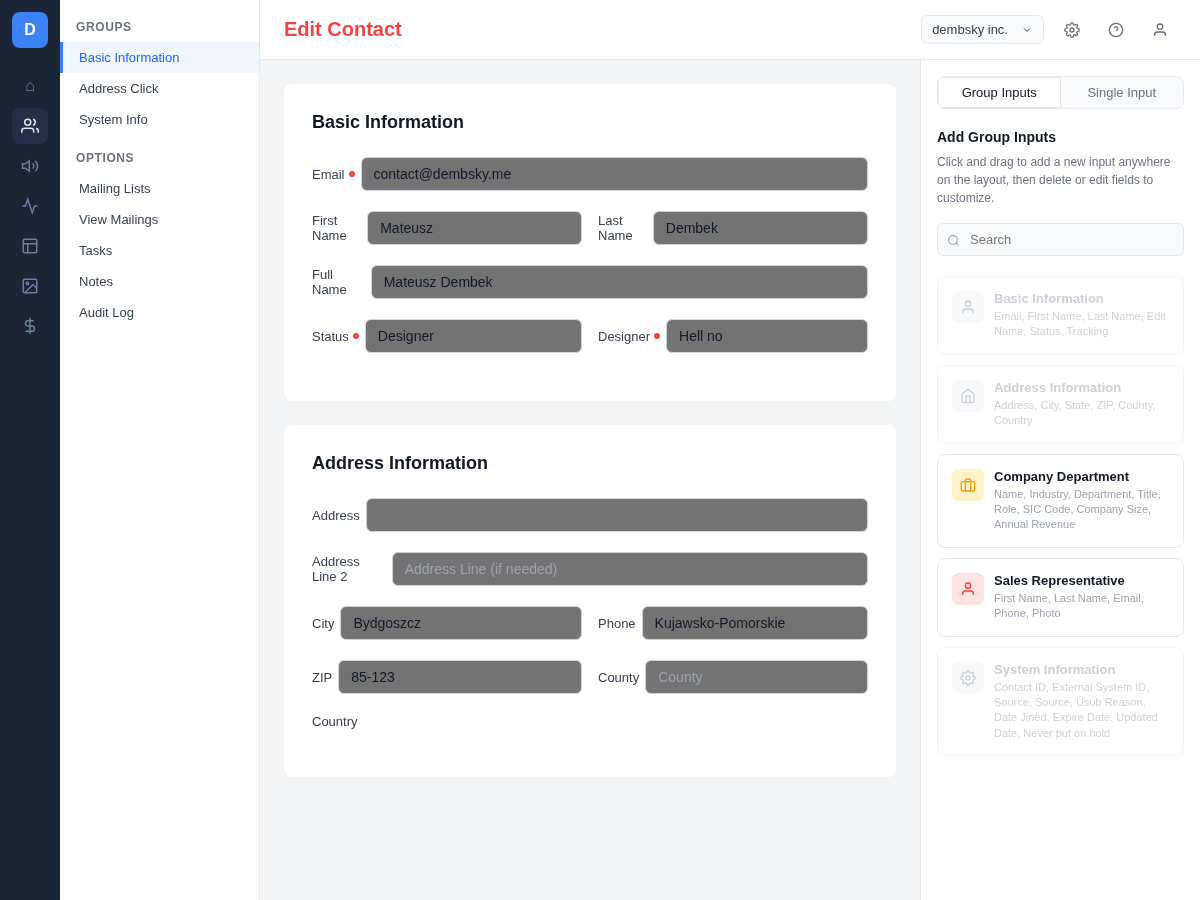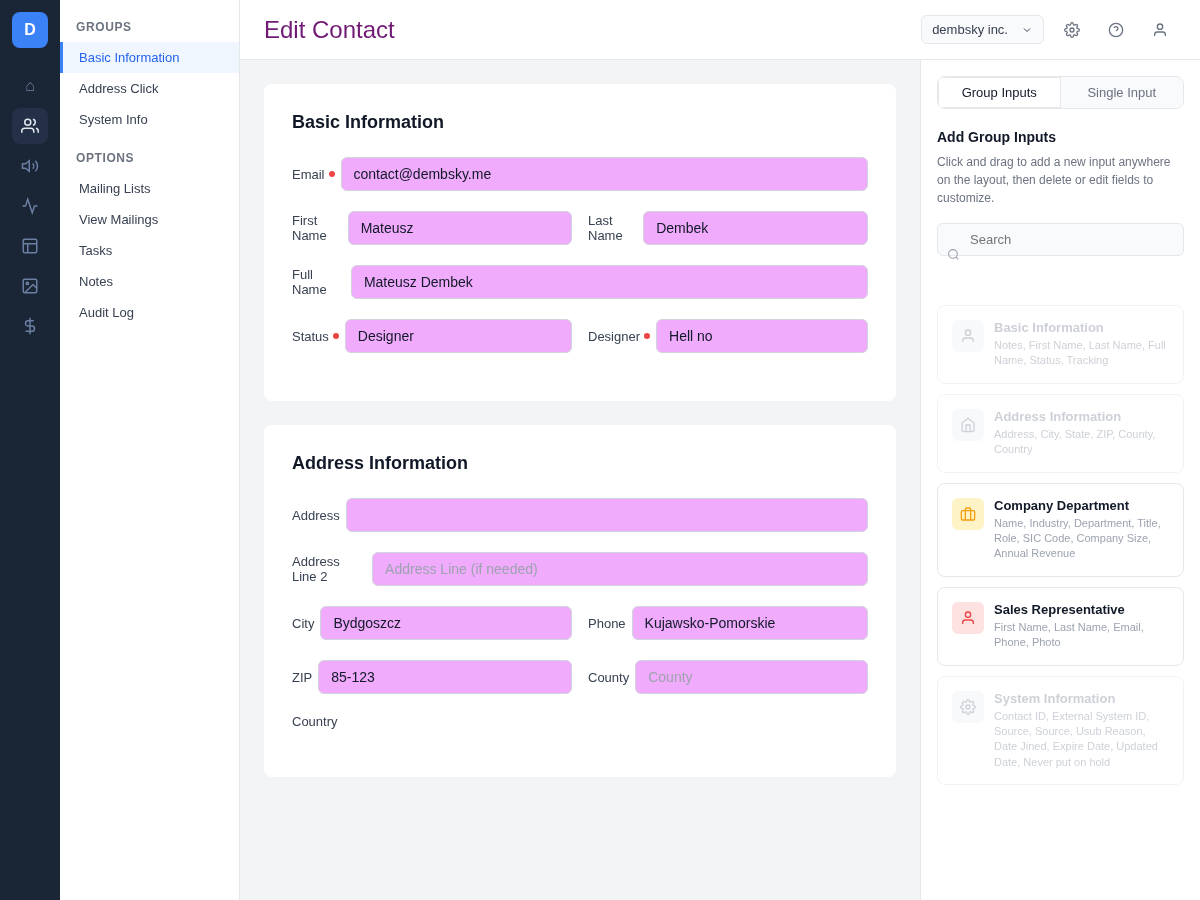--- a/index.html
+++ b/index.html
@@ -31,21 +31,21 @@
       display: flex; align-items: center; justify-content: center;
       border-radius: 8px;
       color: #6b7fa3;
       cursor: pointer;
       font-size: 16px;
     }
     .icon-nav .nav-icon.active { background: #243047; color: #e2e8f0; }
 
     
     .sidebar {
-      width: 180px;
+      width: 200px;
       background: #fff;
       border-right: 1px solid #e5e7eb;
       padding: 20px 0;
       flex-shrink: 0;
       overflow-y: auto;
     }
     .sidebar-section-title {
       font-size: 12px;
       font-weight: 600;
       color: #6b7280;
@@ -84,23 +84,23 @@
       background: #fff;
       border-bottom: 1px solid #e5e7eb;
       padding: 0 24px;
       height: 60px;
       display: flex;
       align-items: center;
       justify-content: space-between;
       flex-shrink: 0;
     }
     .header-title {
-      font-size: 24px;
-      font-weight: 400;
-      color: #701a75;
+      font-size: 20px;
+      font-weight: 700;
+      color: #ef4444;
     }
     .header-right {
       display: flex;
       align-items: center;
       gap: 12px;
     }
     .org-selector {
       display: flex;
       align-items: center;
       gap: 13px;
@@ -172,21 +172,21 @@
       border-radius: 50%;
       display: inline-block;
     }
     .form-input {
       width: 100%;
       padding: 8px 12px;
       border: 1px solid #d1d5db;
       border-radius: 6px;
       font-size: 14px;
       color: #111827;
-      background: #f0abfc;
+      background: #737373;
       outline: none;
     }
     .form-input::placeholder { color: #9ca3af; }
 
     
     .right-panel {
       width: 280px;
       background: #fff;
       border-left: 1px solid #e5e7eb;
       padding: 16px;
@@ -231,21 +231,21 @@
     }
     .panel-search {
       width: 100%;
       padding: 8px 12px 8px 32px;
       border: 1px solid #e5e7eb;
       border-radius: 6px;
       font-size: 13px;
       color: #374151;
       background: #f9fafb;
       outline: none;
-      margin-bottom: 33px;
+      margin-bottom: 4px;
     }
     .search-wrapper {
       position: relative;
       margin-bottom: 16px;
     }
     .search-icon-inner {
       position: absolute;
       left: 10px;
       top: 50%;
       transform: translateY(-50%);
@@ -513,21 +513,21 @@
         <div class="group-card disabled">
           <div class="group-card-header">
             <div class="group-card-icon gray">
               <svg width="16" height="16" viewBox="0 0 24 24" fill="none" stroke="currentColor" stroke-width="2">
                   <path d="M20 21v-2a4 4 0 0 0-4-4H8a4 4 0 0 0-4 4v2"></path>
                   <circle cx="12" cy="7" r="4"></circle>
                 </svg>
             </div>
             <div>
               <div class="group-card-name">Basic Information</div>
-              <div class="group-card-fields">Notes, First Name, Last Name, Full Name, Status, Tracking</div>
+              <div class="group-card-fields">Email, First Name, Last Name, Edit Name, Status, Tracking</div>
             </div>
           </div>
         </div>
 
         <div class="group-card disabled">
           <div class="group-card-header">
             <div class="group-card-icon gray">
               <svg width="16" height="16" viewBox="0 0 24 24" fill="none" stroke="currentColor" stroke-width="2">
                   <path d="M3 9l9-7 9 7v11a2 2 0 0 1-2 2H5a2 2 0 0 1-2-2z"></path>
                   <polyline points="9 22 9 12 15 12 15 22"></polyline>

